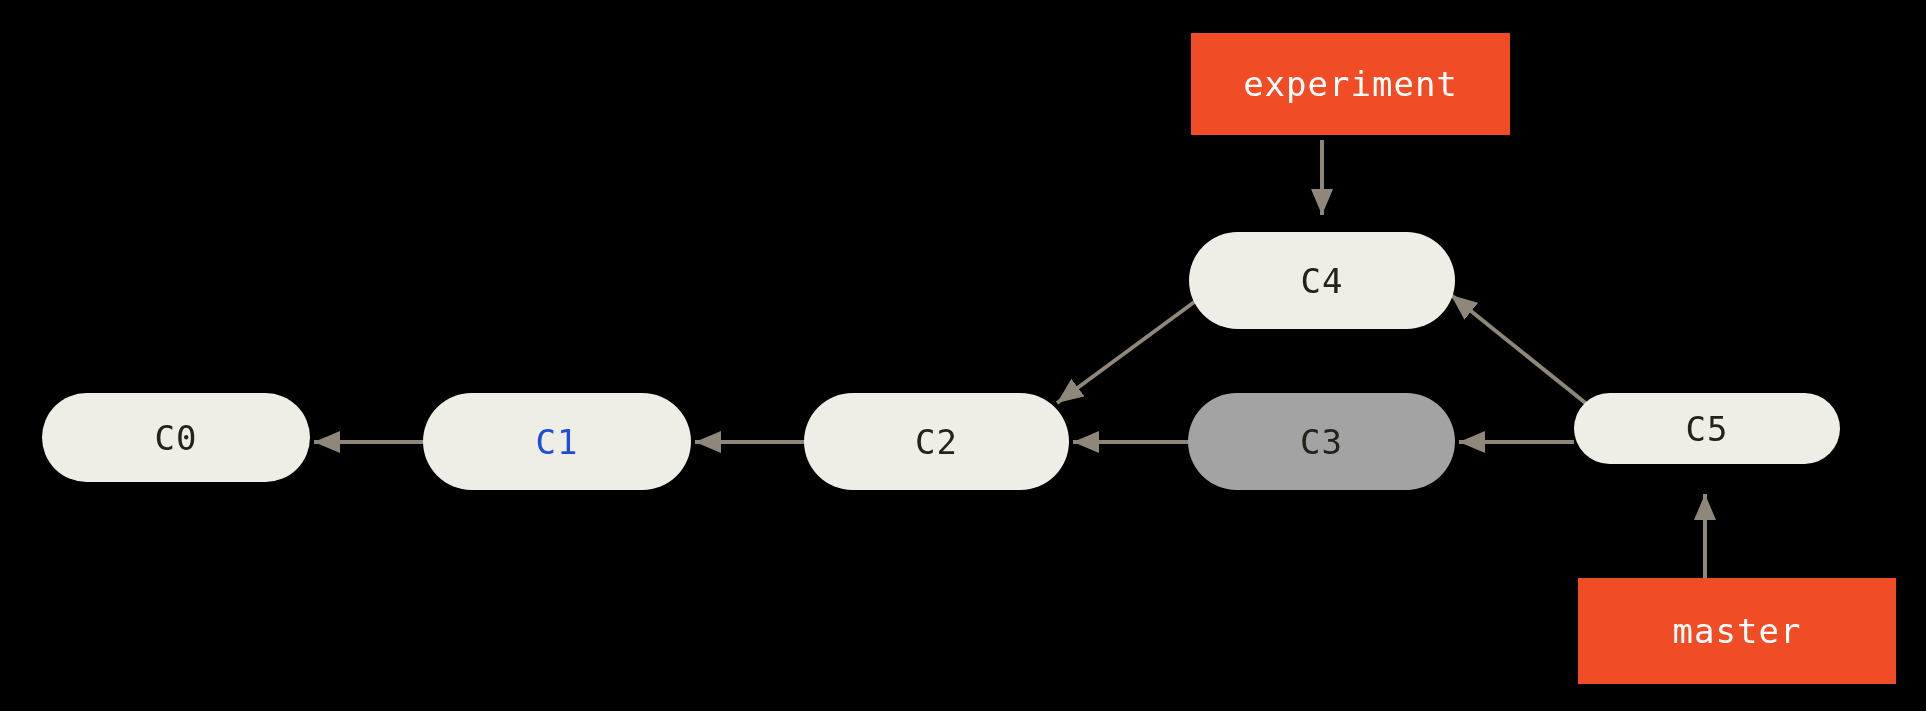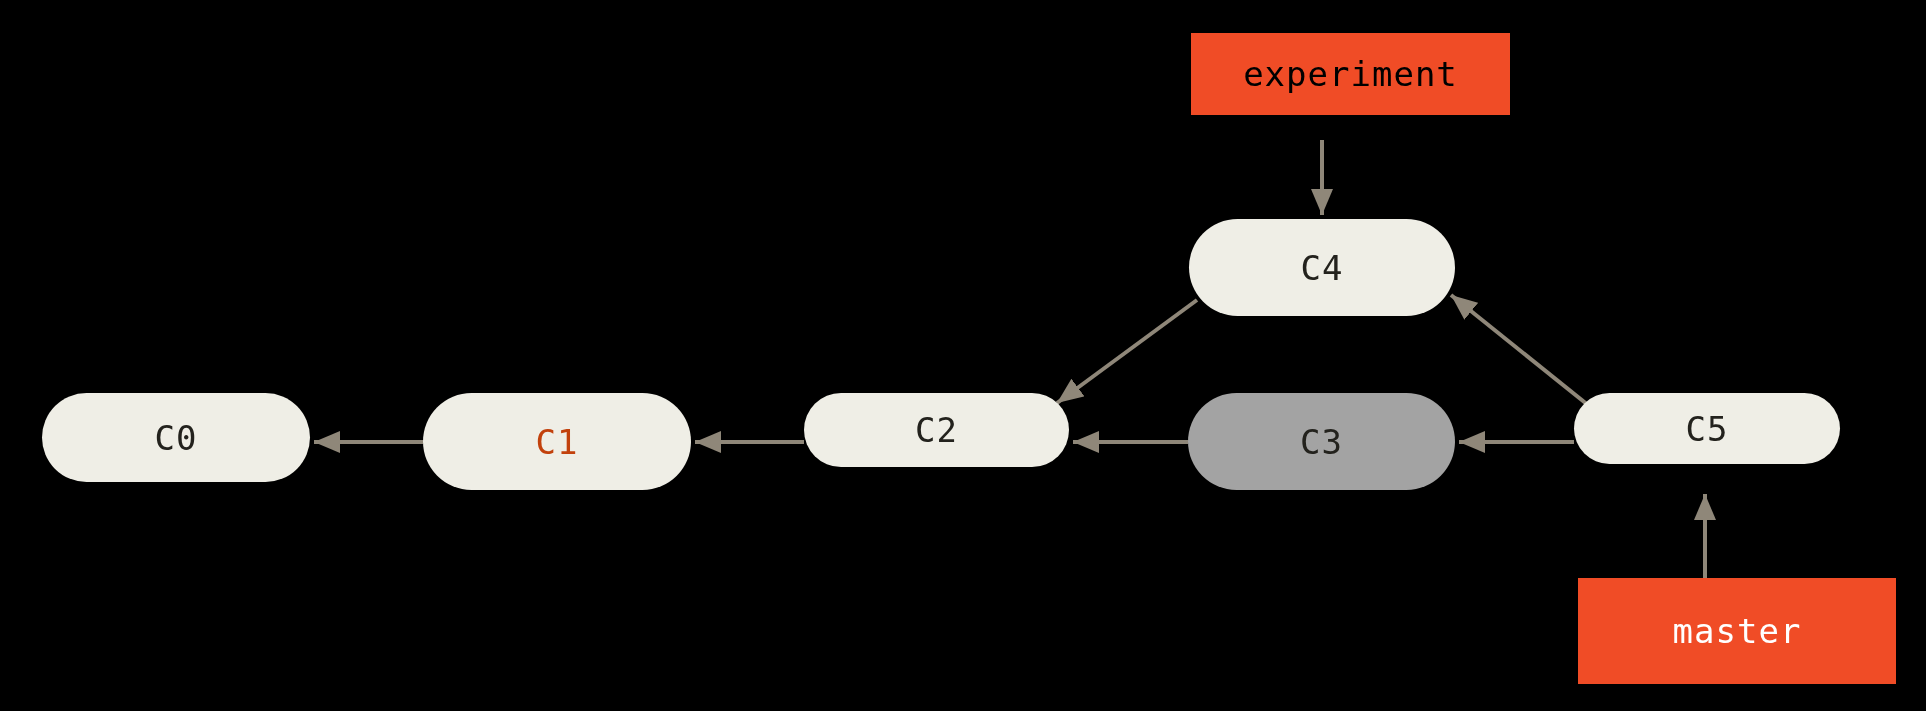--- a/index.html
+++ b/index.html
@@ -57,34 +57,34 @@
       <line x1="1188" y1="442" x2="1073" y2="442" stroke="#8F8779" stroke-width="4" marker-end="url(#arrowhead)"></line>
       <line x1="1574" y1="442" x2="1459" y2="442" stroke="#8F8779" stroke-width="4" marker-end="url(#arrowhead)"></line>
       <line x1="1197" y1="300" x2="1057" y2="403" stroke="#8F8779" stroke-width="4" marker-end="url(#arrowhead)"></line>
       <line x1="1588" y1="405" x2="1451" y2="295" stroke="#8F8779" stroke-width="4" marker-end="url(#arrowhead)"></line>
       <line x1="1322" y1="140" x2="1322" y2="215" stroke="#8F8779" stroke-width="4" marker-end="url(#arrowhead)"></line>
       <line x1="1705" y1="578" x2="1705" y2="494" stroke="#8F8779" stroke-width="4" marker-end="url(#arrowhead)"></line>
     </svg>
 <div class="commit" style="left: 42px; top: 393px; width: 268px; height: 89px; border-radius: 48.5px; background: rgb(239, 238, 230); color: rgb(35, 34, 29);">
       <span>C0</span>
     </div>
-    <div class="commit" style="left: 423px; top: 393px; width: 268px; height: 97px; border-radius: 48.5px; background: rgb(239, 238, 230); color: #c2410c;">
+    <div class="commit" style="left: 423px; top: 393px; width: 268px; height: 97px; border-radius: 48.5px; background: rgb(239, 238, 230); color: #1d4ed8;">
       <span>C1</span>
     </div>
-    <div class="commit" style="left: 804px; top: 393px; width: 265px; height: 74px; border-radius: 48.5px; background: rgb(239, 238, 230); color: rgb(35, 34, 29);">
+    <div class="commit" style="left: 804px; top: 393px; width: 265px; height: 97px; border-radius: 48.5px; background: rgb(239, 238, 230); color: rgb(35, 34, 29);">
       <span>C2</span>
     </div>
     <div class="commit" style="left: 1188px; top: 393px; width: 267px; height: 97px; border-radius: 48.5px; background: #a3a3a3; color: rgb(35, 34, 29);">
       <span>C3</span>
     </div>
-    <div class="commit" style="left: 1189px; top: 219px; width: 266px; height: 97px; border-radius: 48.5px; background: rgb(239, 238, 230); color: rgb(35, 34, 29);">
+    <div class="commit" style="left: 1189px; top: 232px; width: 266px; height: 97px; border-radius: 48.5px; background: rgb(239, 238, 230); color: rgb(35, 34, 29);">
       <span>C4</span>
     </div>
     <div class="commit" style="left: 1574px; top: 393px; width: 266px; height: 71px; border-radius: 48.5px; background: rgb(239, 238, 230); color: rgb(35, 34, 29);">
       <span>C5</span>
     </div>
-    <div class="branch" style="left: 1191px; top: 33px; width: 319px; height: 82px; background: rgb(240, 76, 38); color: #000000;">
+    <div class="branch" style="left: 1191px; top: 33px; width: 319px; height: 102px; background: rgb(240, 76, 38); color: #ffffff;">
       <span>experiment</span>
     </div>
     <div class="branch" style="left: 1578px; top: 578px; width: 318px; height: 106px; background: rgb(240, 76, 38); color: rgb(255, 255, 255); justify-content: center;">
       <span>master</span>
     </div>
   </div>
 
 </body></html>

